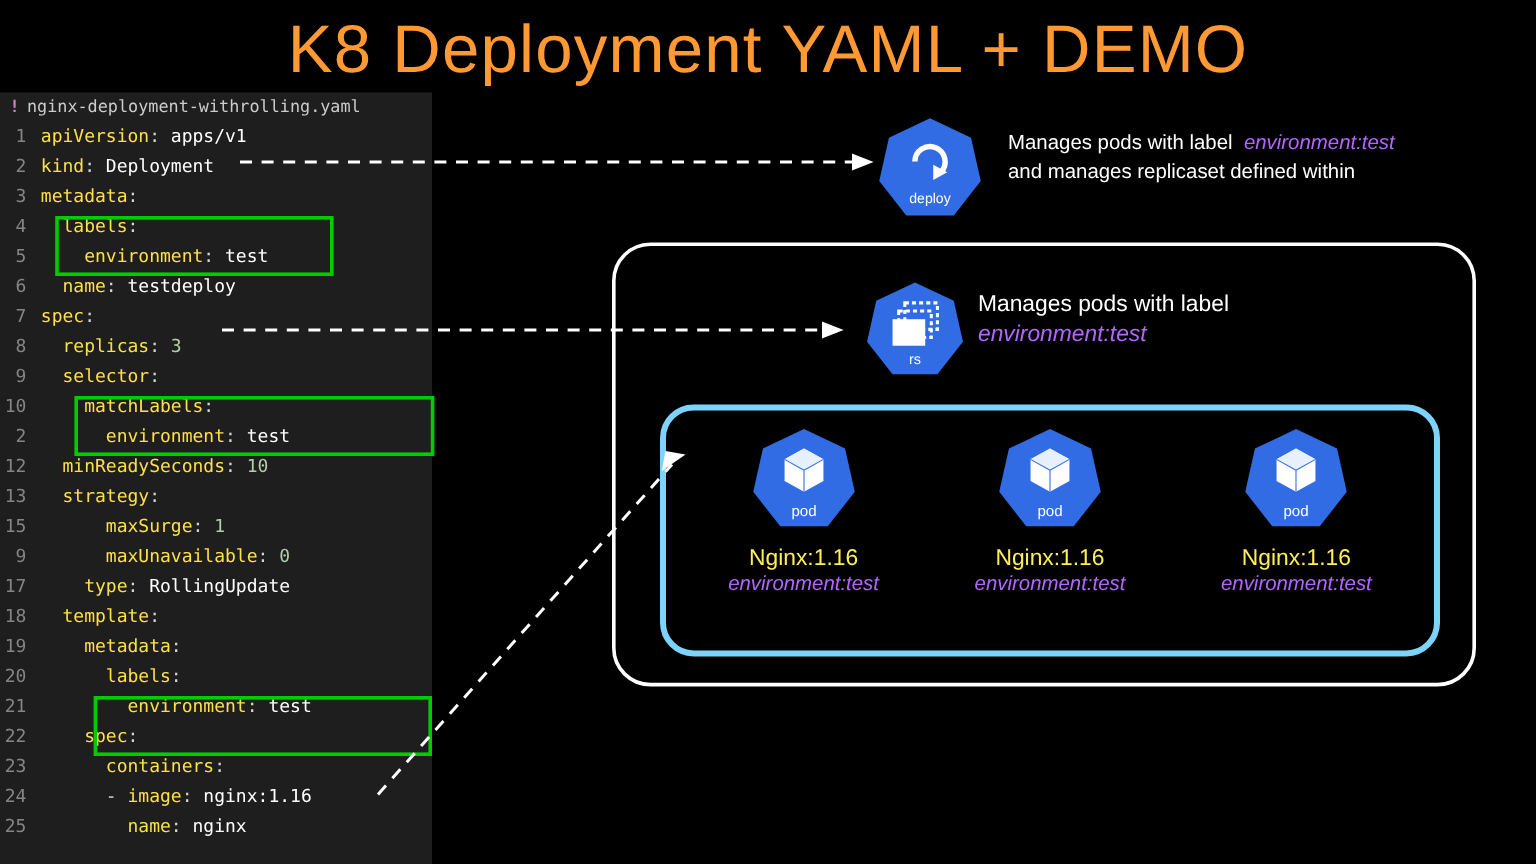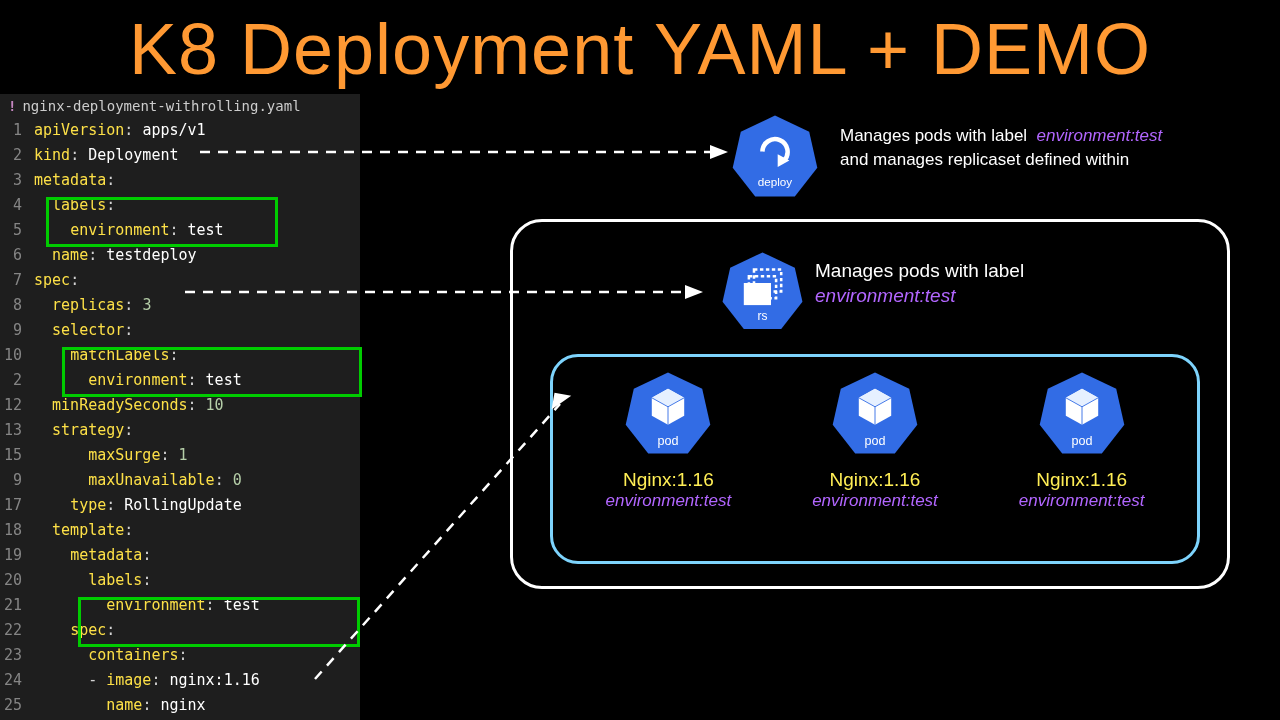--- a/index.html
+++ b/index.html
@@ -6,21 +6,21 @@
   body {
     width: 1280px;
     height: 720px;
     background: #000;
     font-family: Arial, sans-serif;
     position: relative;
     overflow: hidden;
   }
   .title {
     color: #ff9933;
-    font-size: 72px;
+    font-size: 56px;
     font-weight: normal;
     text-align: center;
     padding: 8px 0 4px 0;
     letter-spacing: 1px;
   }
   .content { display: flex; }
   .editor {
     width: 360px;
     background: #1e1e1e;
     color: #d4d4d4;
@@ -104,21 +104,21 @@
     line-height: 1.3;
   }
   .rs-desc .em { color: #b266ff; font-style: italic; }
 
   .pod-box {
     position: absolute;
     left: 190px;
     top: 260px;
     width: 650px;
     height: 210px;
-    border: 3px solid #7dd3fc;
+    border: 5px solid #7dd3fc;
     border-radius: 28px;
   }
   .pod-row {
     display: flex;
     justify-content: space-around;
     padding: 12px 12px 0 12px;
   }
   .pod-item {
     text-align: center;
     width: 200px;

